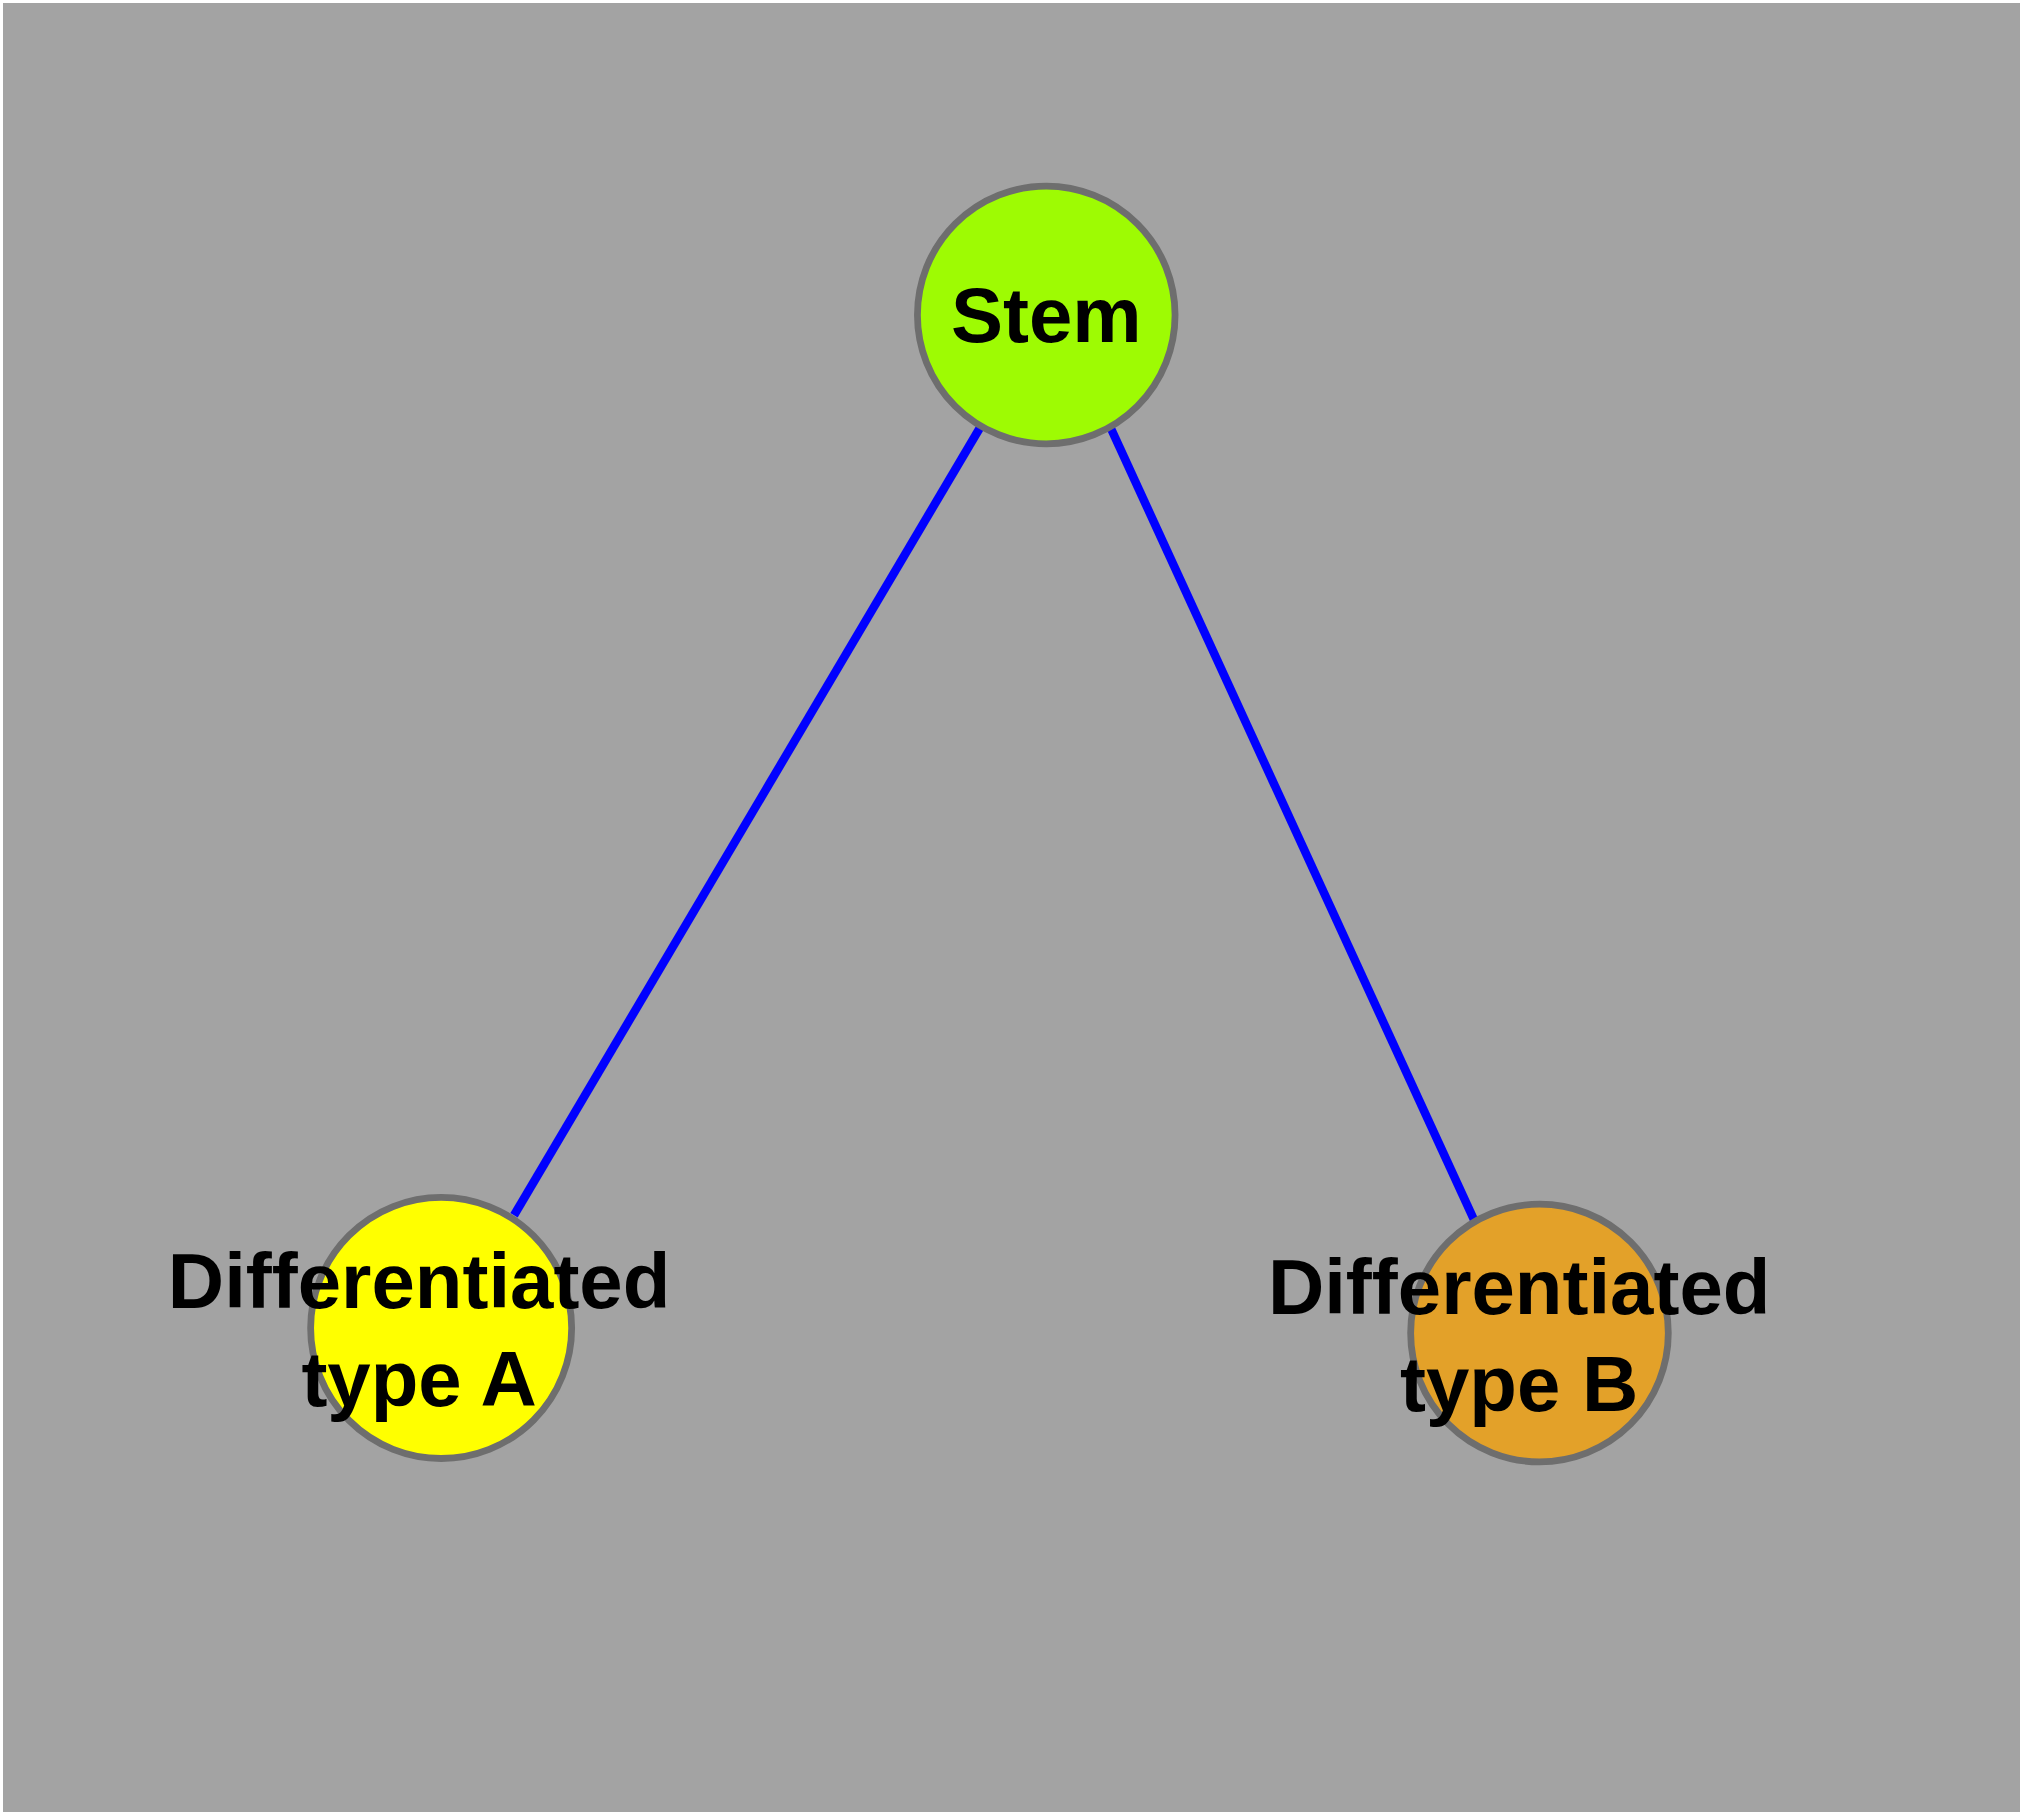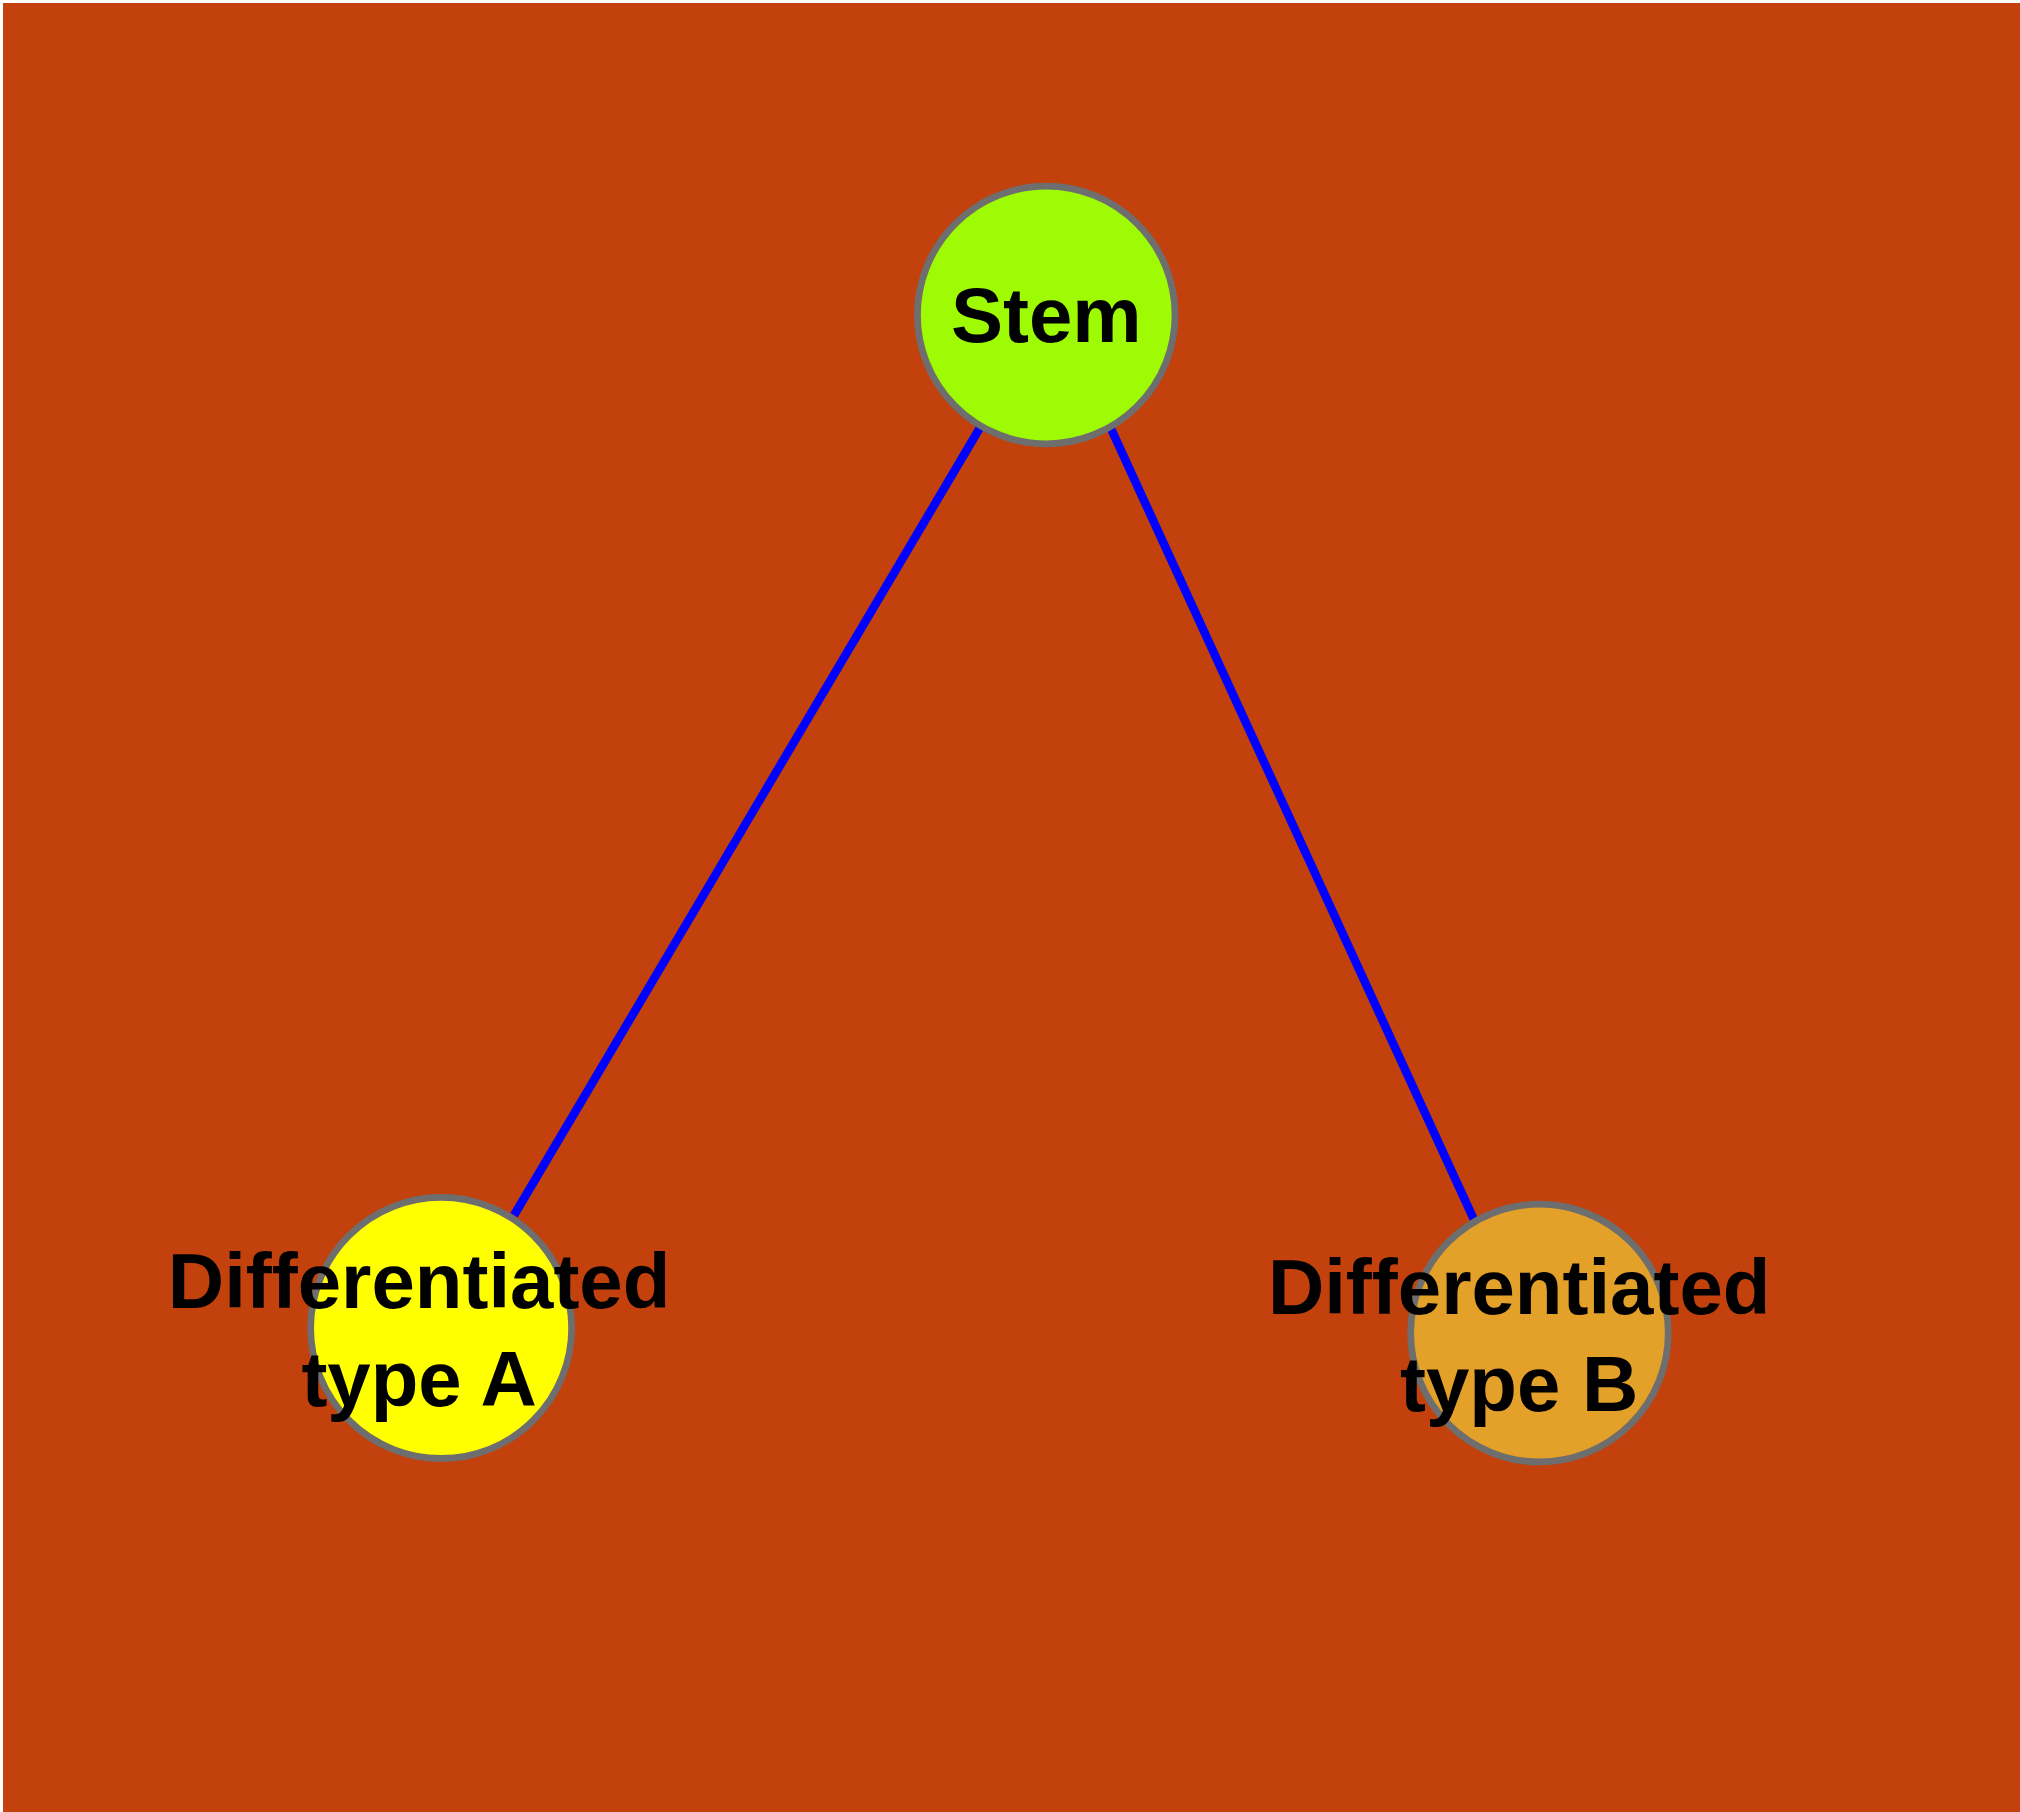--- a/index.html
+++ b/index.html
@@ -14,21 +14,21 @@
     background: #ffffff;
     overflow: hidden;
     font-family: "Liberation Sans", sans-serif;
   }
   #plot-area {
     position: absolute;
     left: 3.4px;
     top: 3.4px;
     width: 2017px;
     height: 1809px;
-    background: #c2410c;
+    background: #a3a3a3;
   }
   #graph-svg {
     position: absolute;
     left: 0;
     top: 0;
     width: 100%;
     height: 100%;
     display: block;
   }
   .edge-line {

